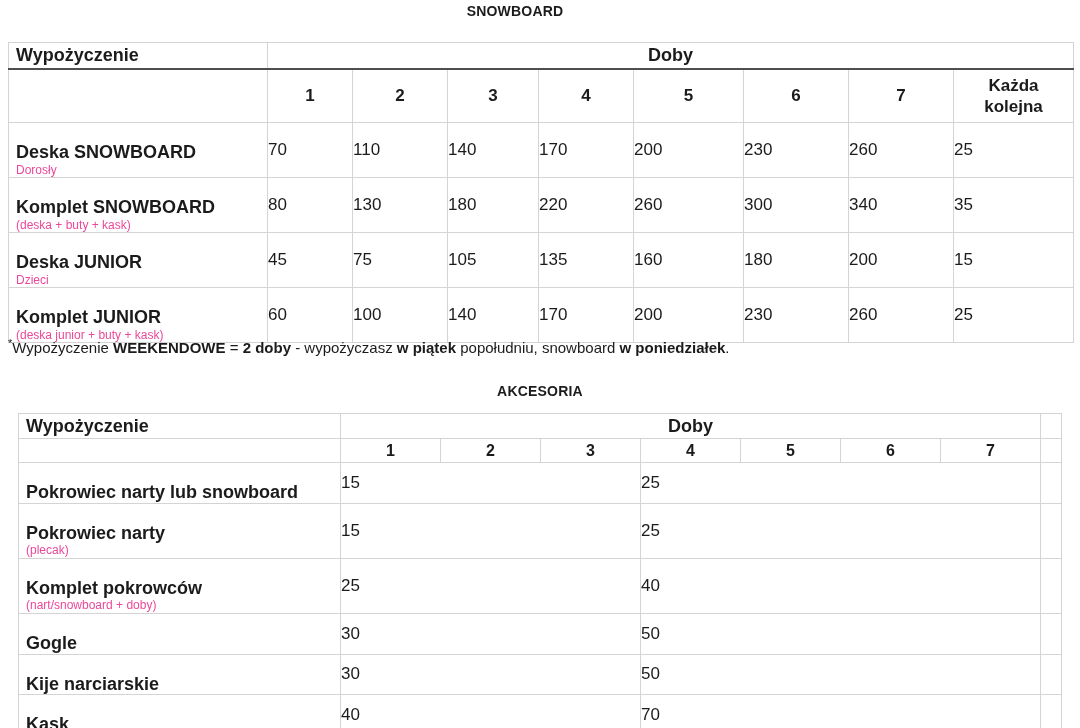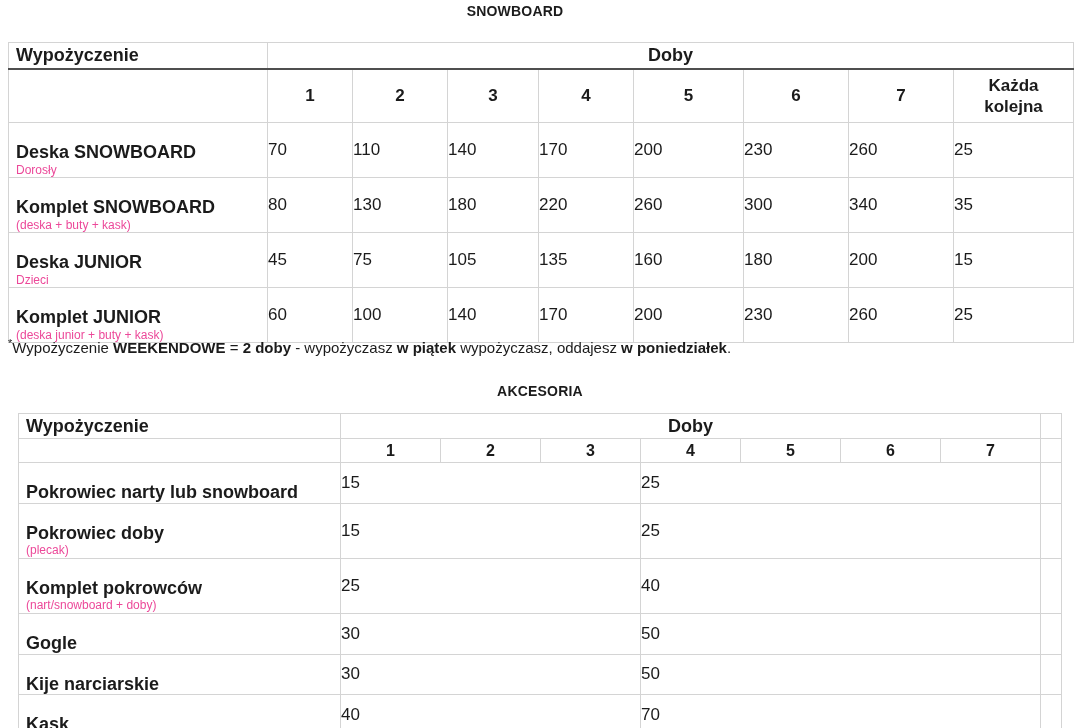--- a/index.html
+++ b/index.html
@@ -149,21 +149,21 @@
       <td class="price">140</td>
       <td class="price">170</td>
       <td class="price">200</td>
       <td class="price">230</td>
       <td class="price">260</td>
       <td class="price">25</td>
     </tr>
   </tbody>
 </table>
 
-<p id="footnote"><sup>*</sup><span>Wypożyczenie </span><b>WEEKENDOWE</b><span> = </span><b>2 doby</b><span> - wypożyczasz </span><b>w piątek</b><span> wypożyczasz, oddajesz </span><b>w poniedziałek</b><span>.</span></p>
+<p id="footnote"><sup>*</sup><span>Wypożyczenie </span><b>WEEKENDOWE</b><span> = </span><b>2 doby</b><span> - wypożyczasz </span><b>w piątek</b><span> popołudniu, snowboard </span><b>w poniedziałek</b><span>.</span></p>
 
 <div class="title" id="akcesoria-title">AKCESORIA</div>
 
 <table id="akcesoria-table">
   <colgroup>
     <col style="width:322px">
       <col style="width:100px">
       <col style="width:100px">
       <col style="width:100px">
     <col style="width:100px">
@@ -193,21 +193,21 @@
       <th class="label">
         <span class="main">Pokrowiec narty lub snowboard</span>
 
       </th>
       <td class="price" colspan="3">15</td>
       <td class="price" colspan="4">25</td>
       <td></td>
     </tr>
     <tr style="height:45px">
       <th class="label">
-        <span class="main">Pokrowiec doby</span>
+        <span class="main">Pokrowiec narty</span>
         <span class="sub">(plecak)</span>
       </th>
       <td class="price" colspan="3">15</td>
       <td class="price" colspan="4">25</td>
       <td></td>
     </tr>
     <tr style="height:45px">
       <th class="label">
         <span class="main">Komplet pokrowców</span>
         <span class="sub">(nart/snowboard + doby)</span>

